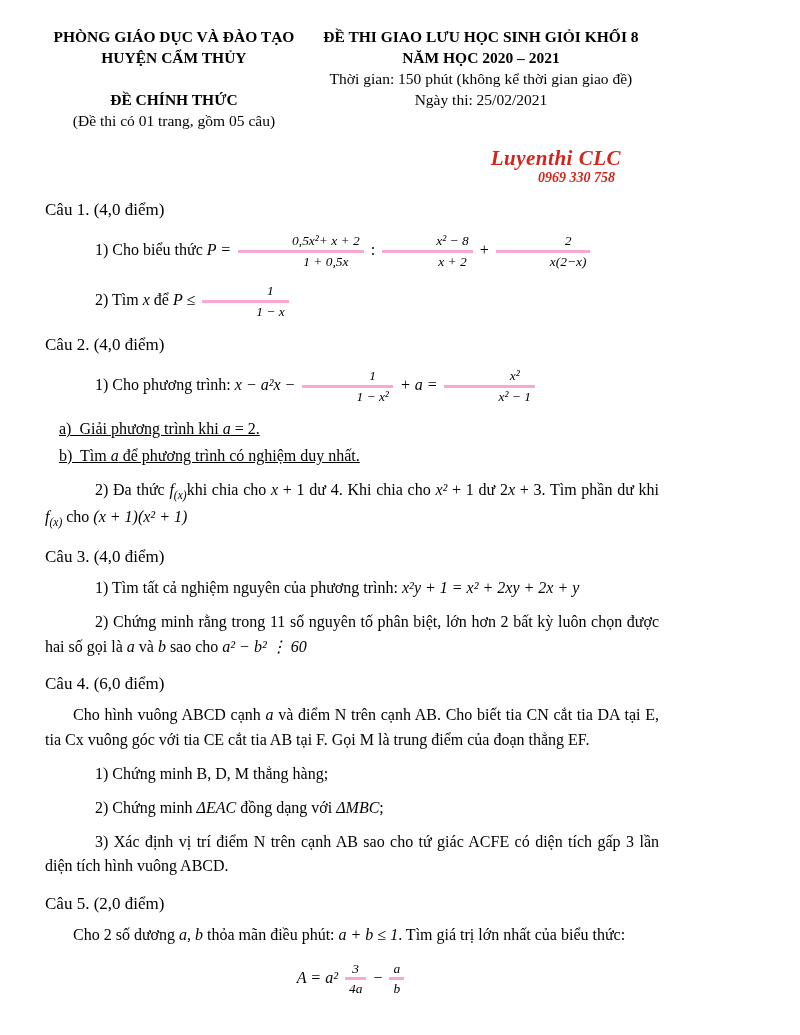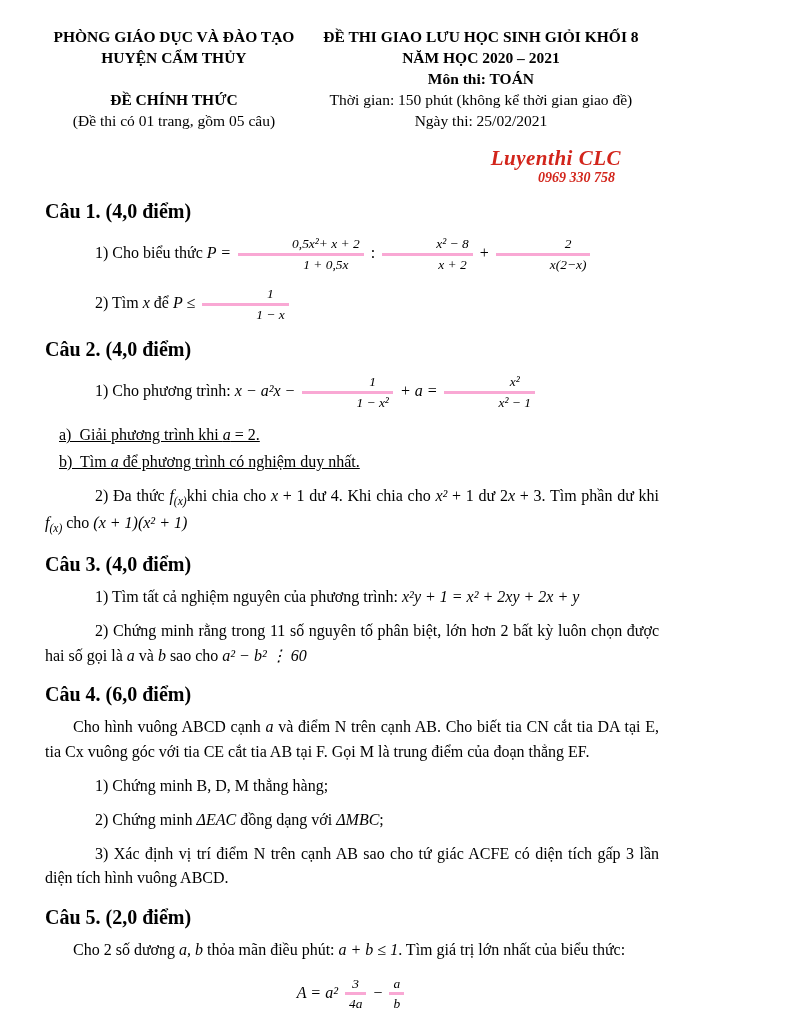--- a/index.html
+++ b/index.html
@@ -21,21 +21,21 @@
 
   
   .logo { text-align:right; padding-right:38px; margin-top:16px; line-height:1.1; }
   .logo-brand { color:#d2251b; font-weight:bold; font-style:italic; font-size:21px;
                 letter-spacing:0.5px; }
   .logo-phone { color:#d2251b; font-weight:bold; font-style:italic; font-size:14px;
                 padding-right:6px; }
 
   
   .content { margin-top:14px; }
-  .q-title { font-weight:bold; font-size:20px; margin:15px 0 5px 0; }
+  .q-title { font-weight:normal; font-size:17px; margin:15px 0 5px 0; }
   p.line { margin:9px 0; line-height:1.55; text-align:justify; }
   p.p-item  { text-indent:50px; }
   p.p-ab    { margin:2px 0 2px 14px; text-indent:0;text-decoration:underline; }
   p.p-intro { text-indent:28px; }
   p.p-center{ text-align:center; text-indent:0; margin:16px 0; }
   p.p-eq    { margin:12px 0; }
 
   
   .m   { font-style:italic; }
   .r   { font-style:normal; }
@@ -57,21 +57,20 @@
   <div class="header">
     <div class="header-left">
       <div class="h-bold">PHÒNG GIÁO DỤC VÀ ĐÀO TẠO</div>
       <div class="h-bold">HUYỆN CẨM THỦY</div>
       <div class="h-bold h-gap">ĐỀ CHÍNH THỨC</div>
       <div class="h-normal">(Đề thi có 01 trang, gồm 05 câu)</div>
     </div>
     <div class="header-right">
       <div class="h-bold">ĐỀ THI GIAO LƯU HỌC SINH GIỎI KHỐI 8</div>
       <div class="h-bold">NĂM HỌC 2020 – 2021</div>
-      <div class="h-bold">Môn thi: TOÁN</div>
       <div class="h-normal">Thời gian: 150 phút (không kể thời gian giao đề)</div>
       <div class="h-normal">Ngày thi: 25/02/2021</div>
     </div>
   </div>
 
   <div class="logo">
     <div class="logo-brand">Luyenthi CLC</div>
     <div class="logo-phone">0969 330 758</div>
   </div>
 

